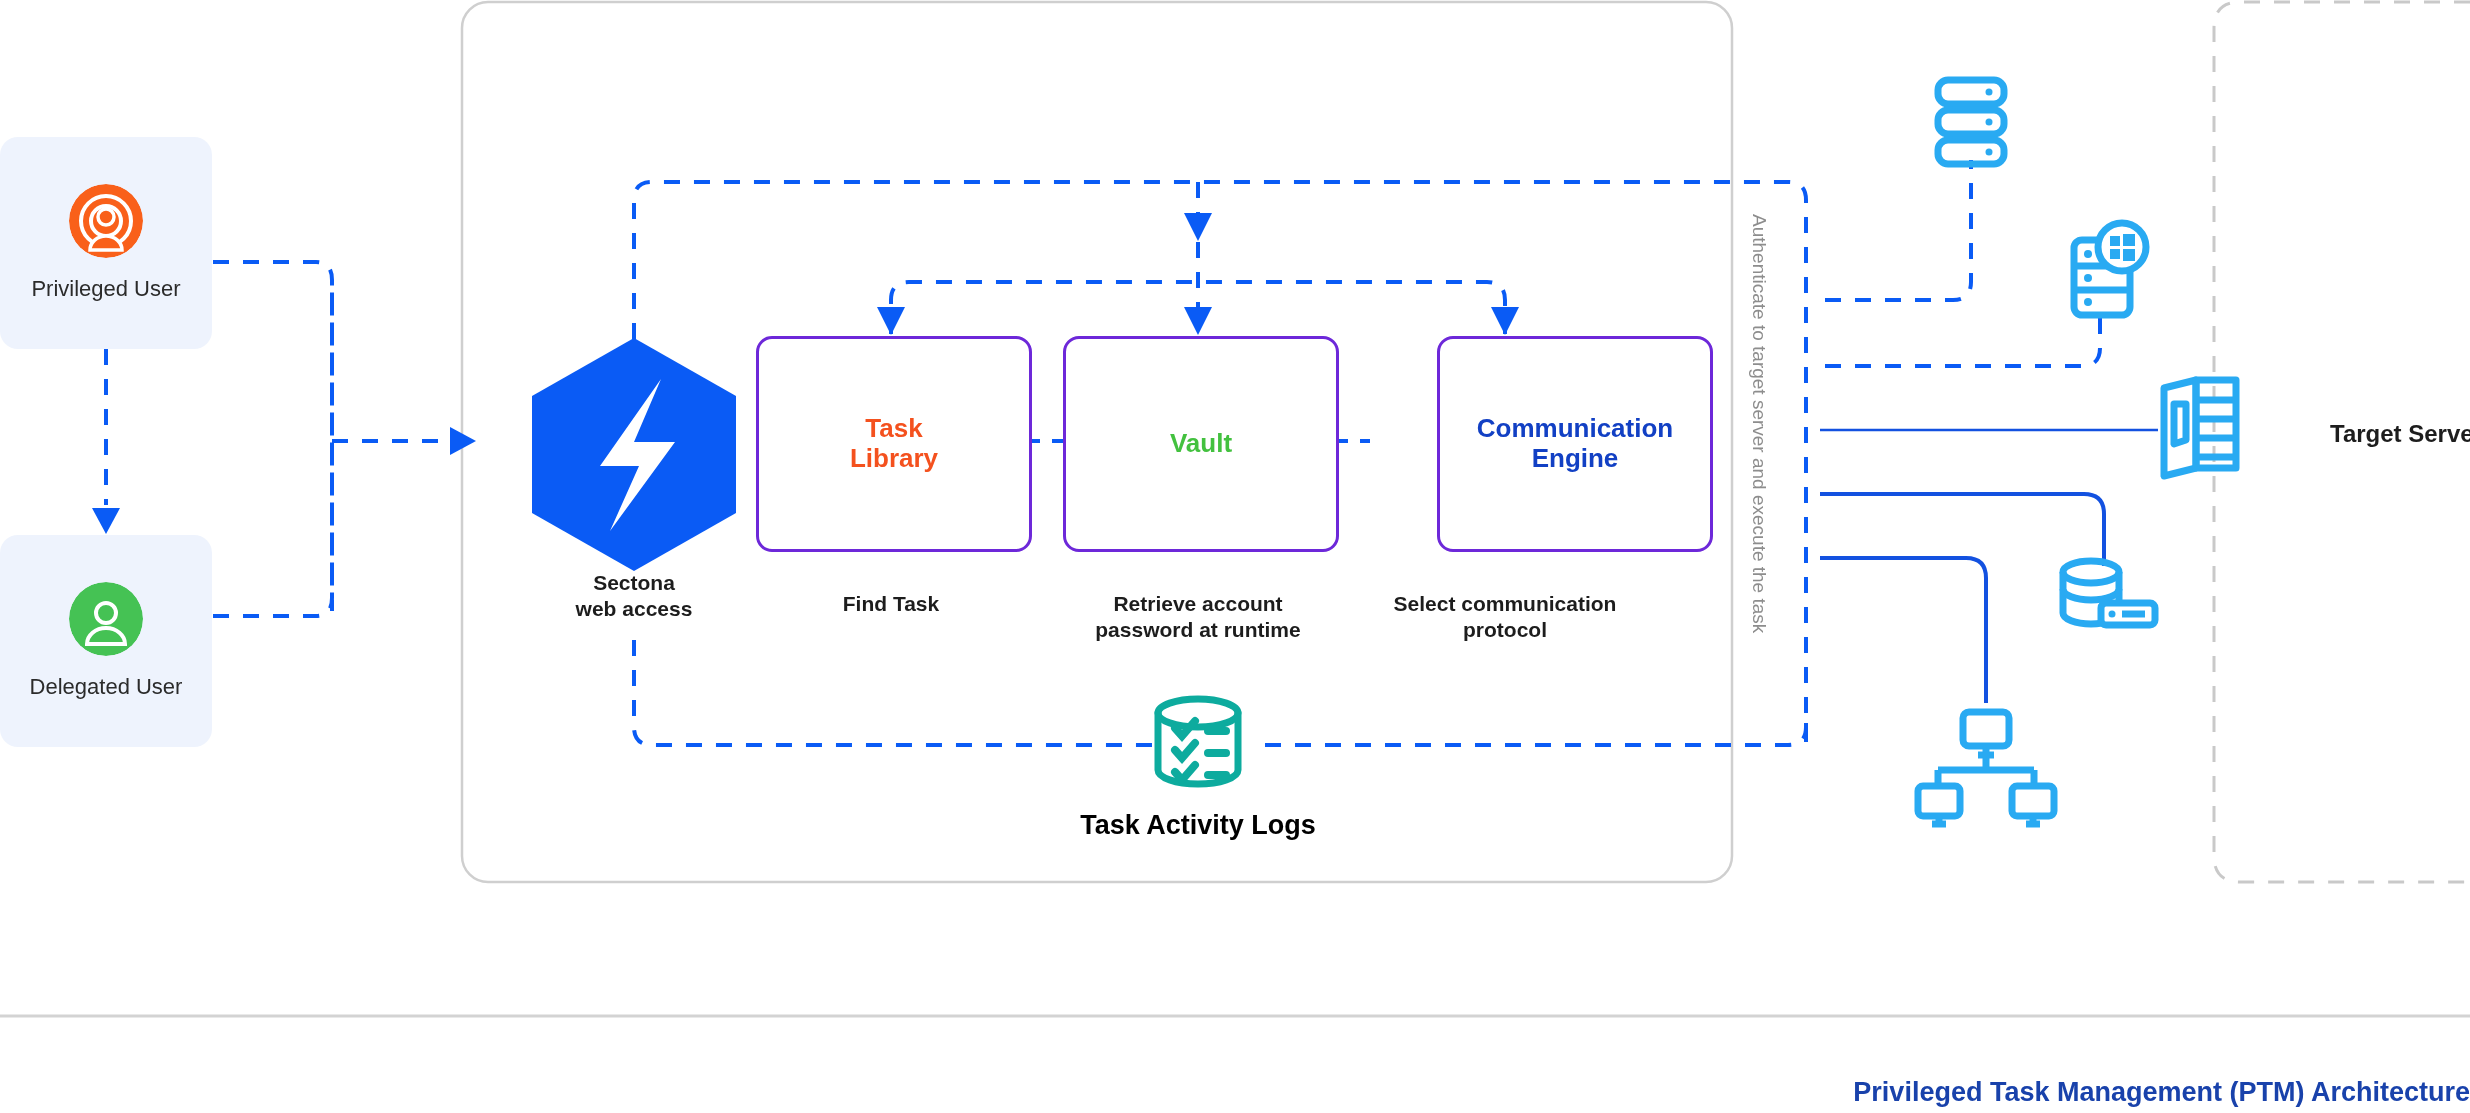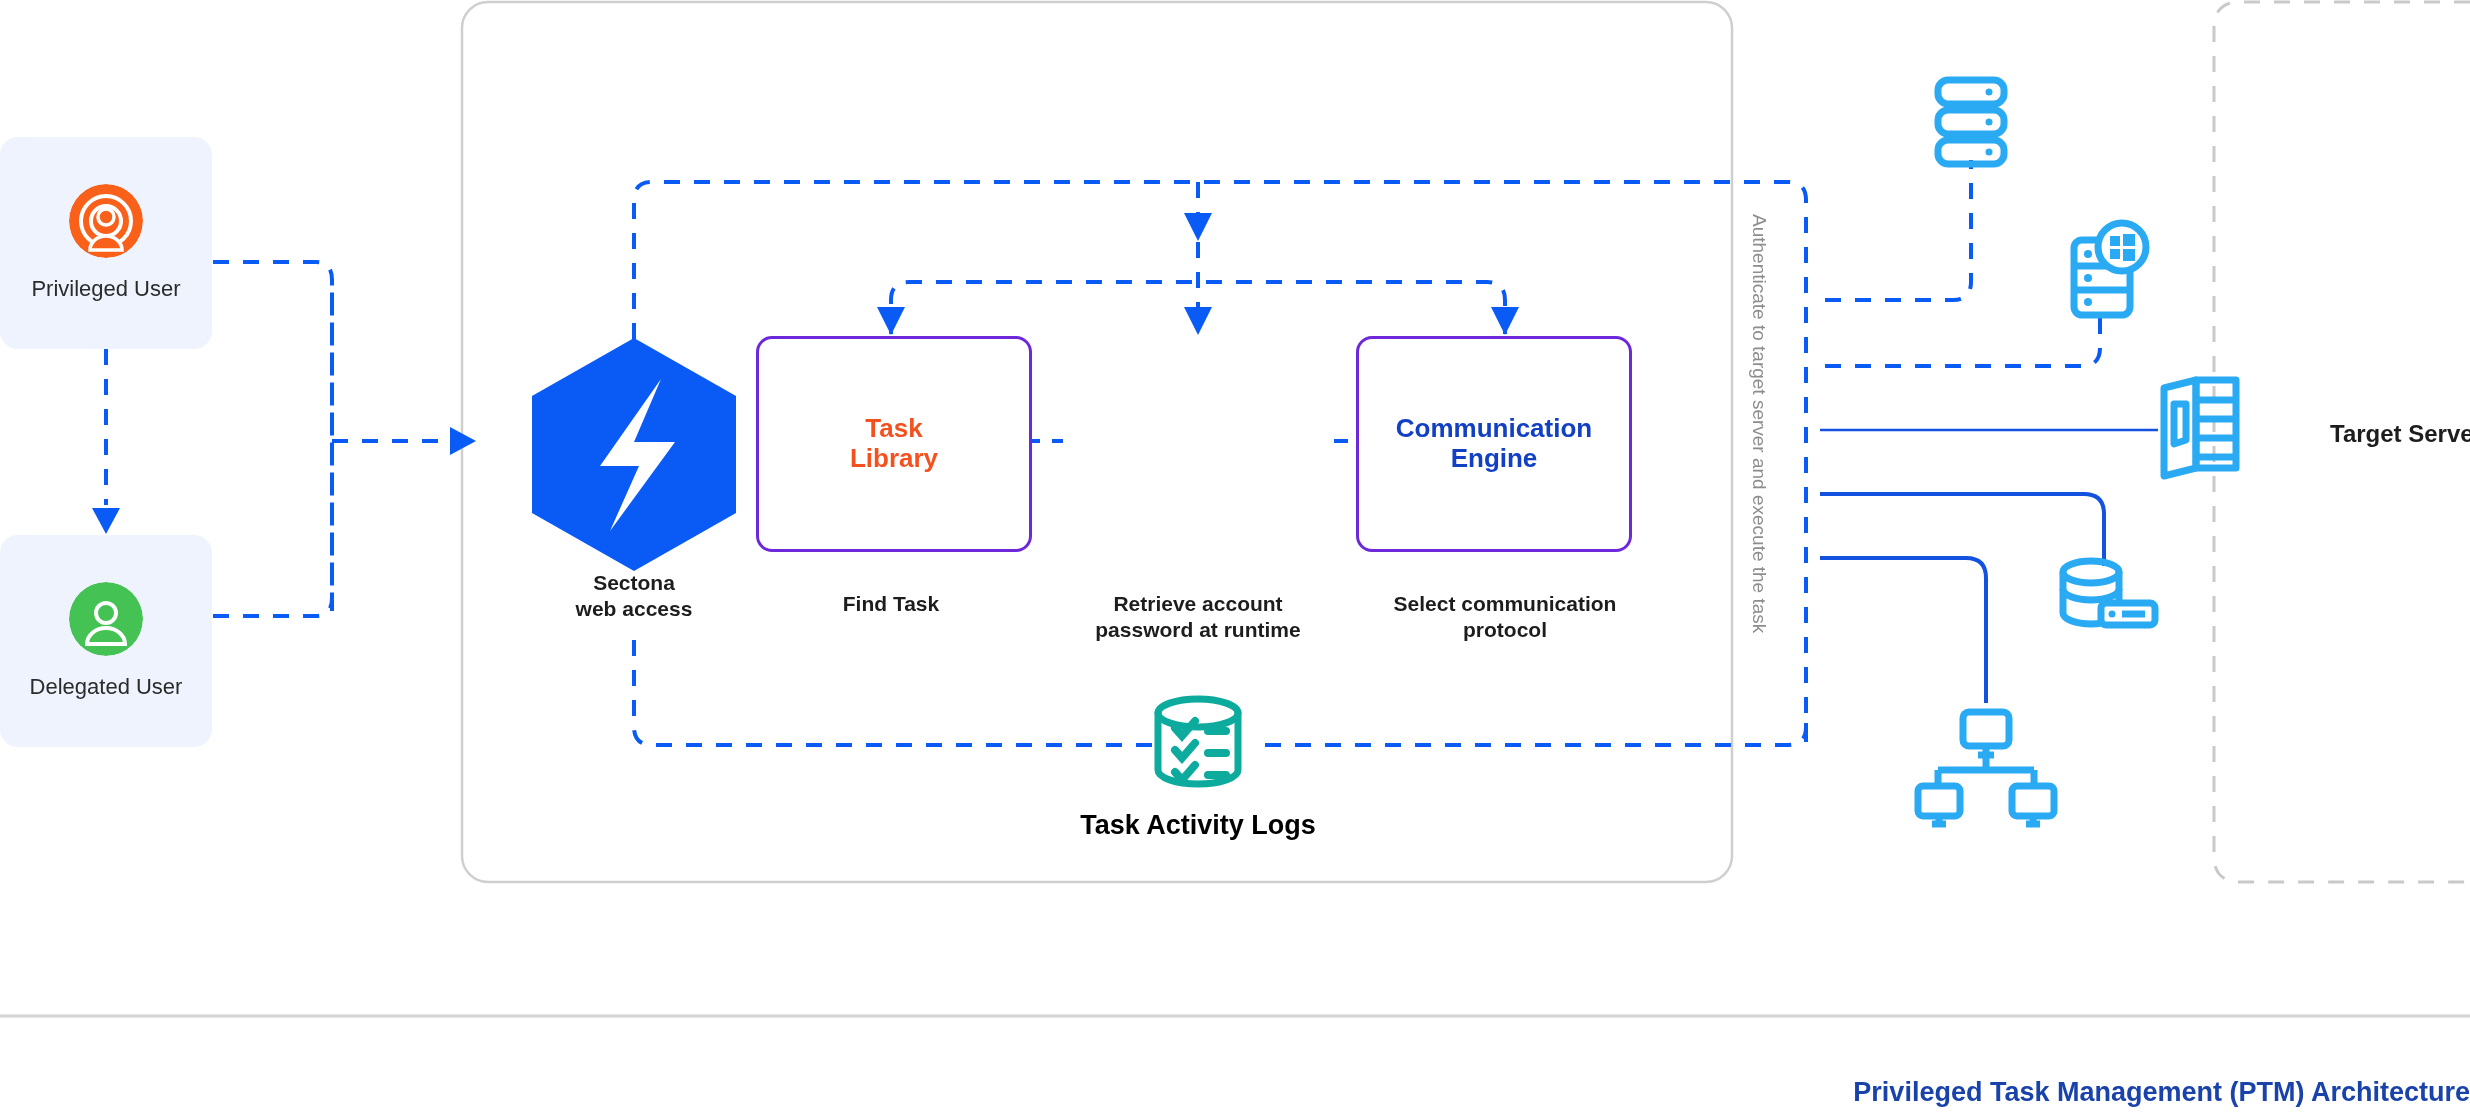--- a/index.html
+++ b/index.html
@@ -189,26 +189,31 @@
   <div class="step-card" style="left:756px;top:336px;">
     <div class="step-title" style="color:#f4511e;">
       <div>Task</div>
       <div>Library</div>
     </div>
   </div>
   <div class="step-caption" style="left:726px;top:565px;">
     <div>Find Task</div>
   </div>
 
+  <div class="step-card" style="left:1063px;top:336px;">
+    <div class="step-title" style="color:#43c13f;">
+      <div>Vault</div>
+    </div>
+  </div>
   <div class="step-caption" style="left:1033px;top:565px;">
     <div>Retrieve account</div>
     <div>password at runtime</div>
   </div>
 
-  <div class="step-card" style="left:1356px;top:336px;">
+  <div class="step-card" style="left:1437px;top:336px;">
     <div class="step-title" style="color:#1240c4;">
       <div>Communication</div>
       <div>Engine</div>
     </div>
   </div>
   <div class="step-caption" style="left:1340px;top:565px;">
     <div>Select communication</div>
     <div>protocol</div>
   </div>
 

